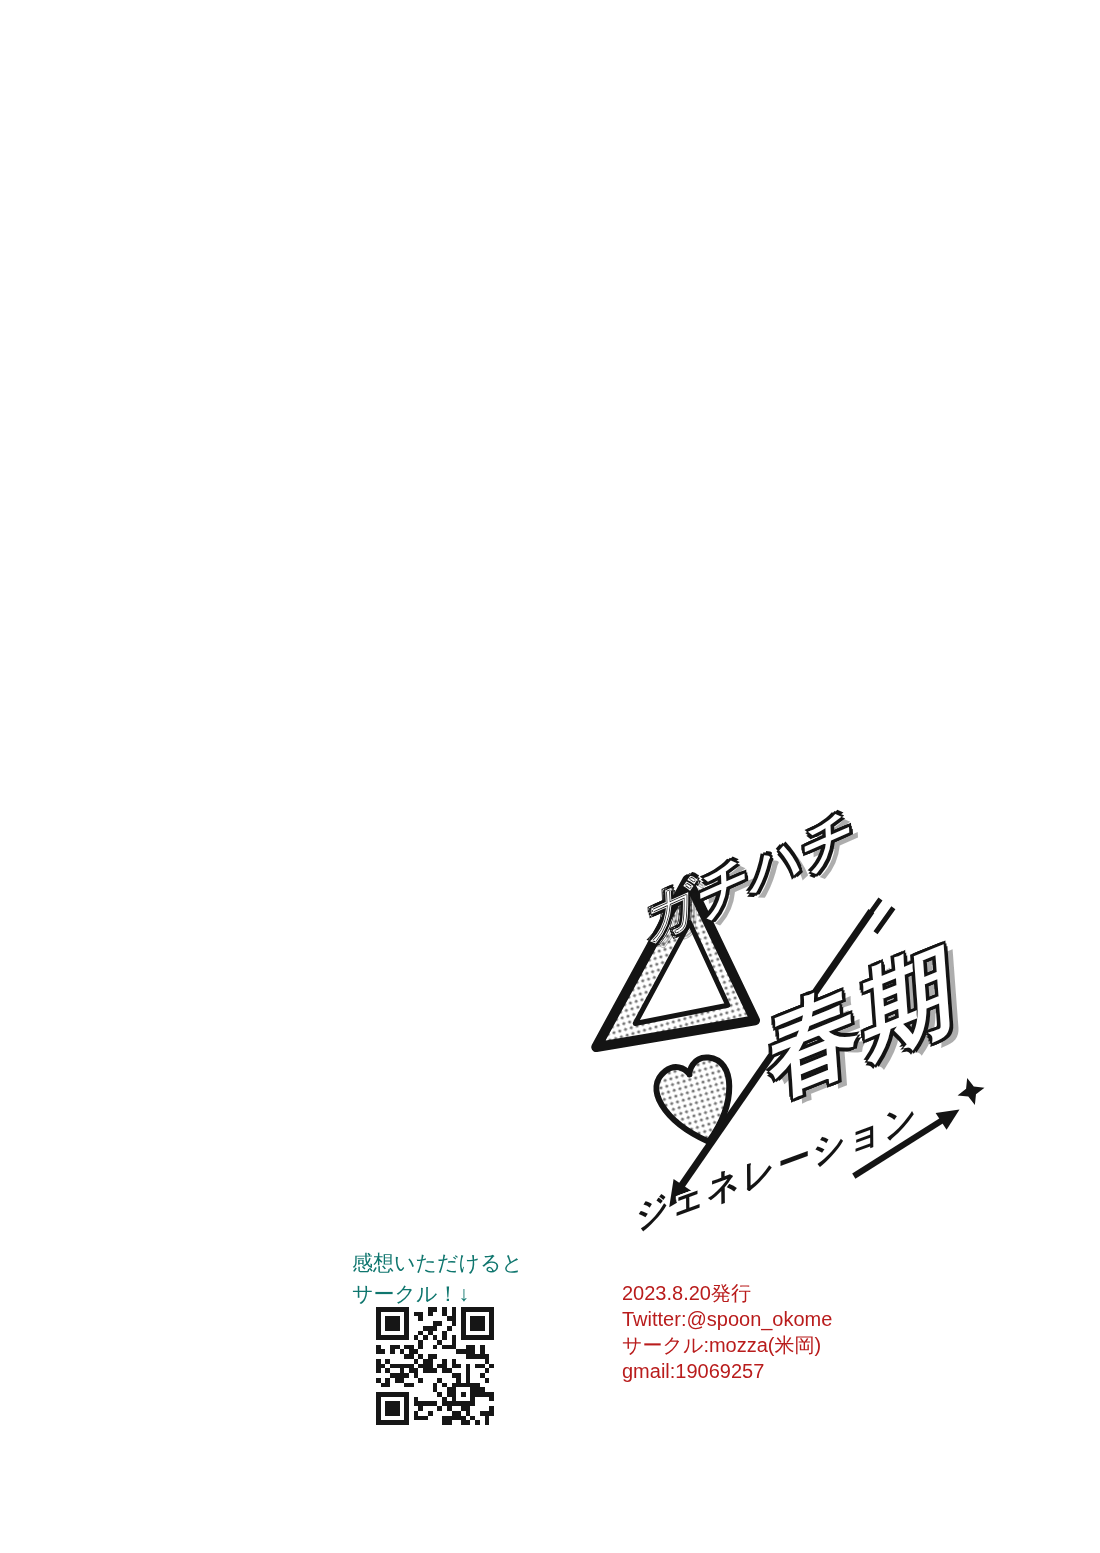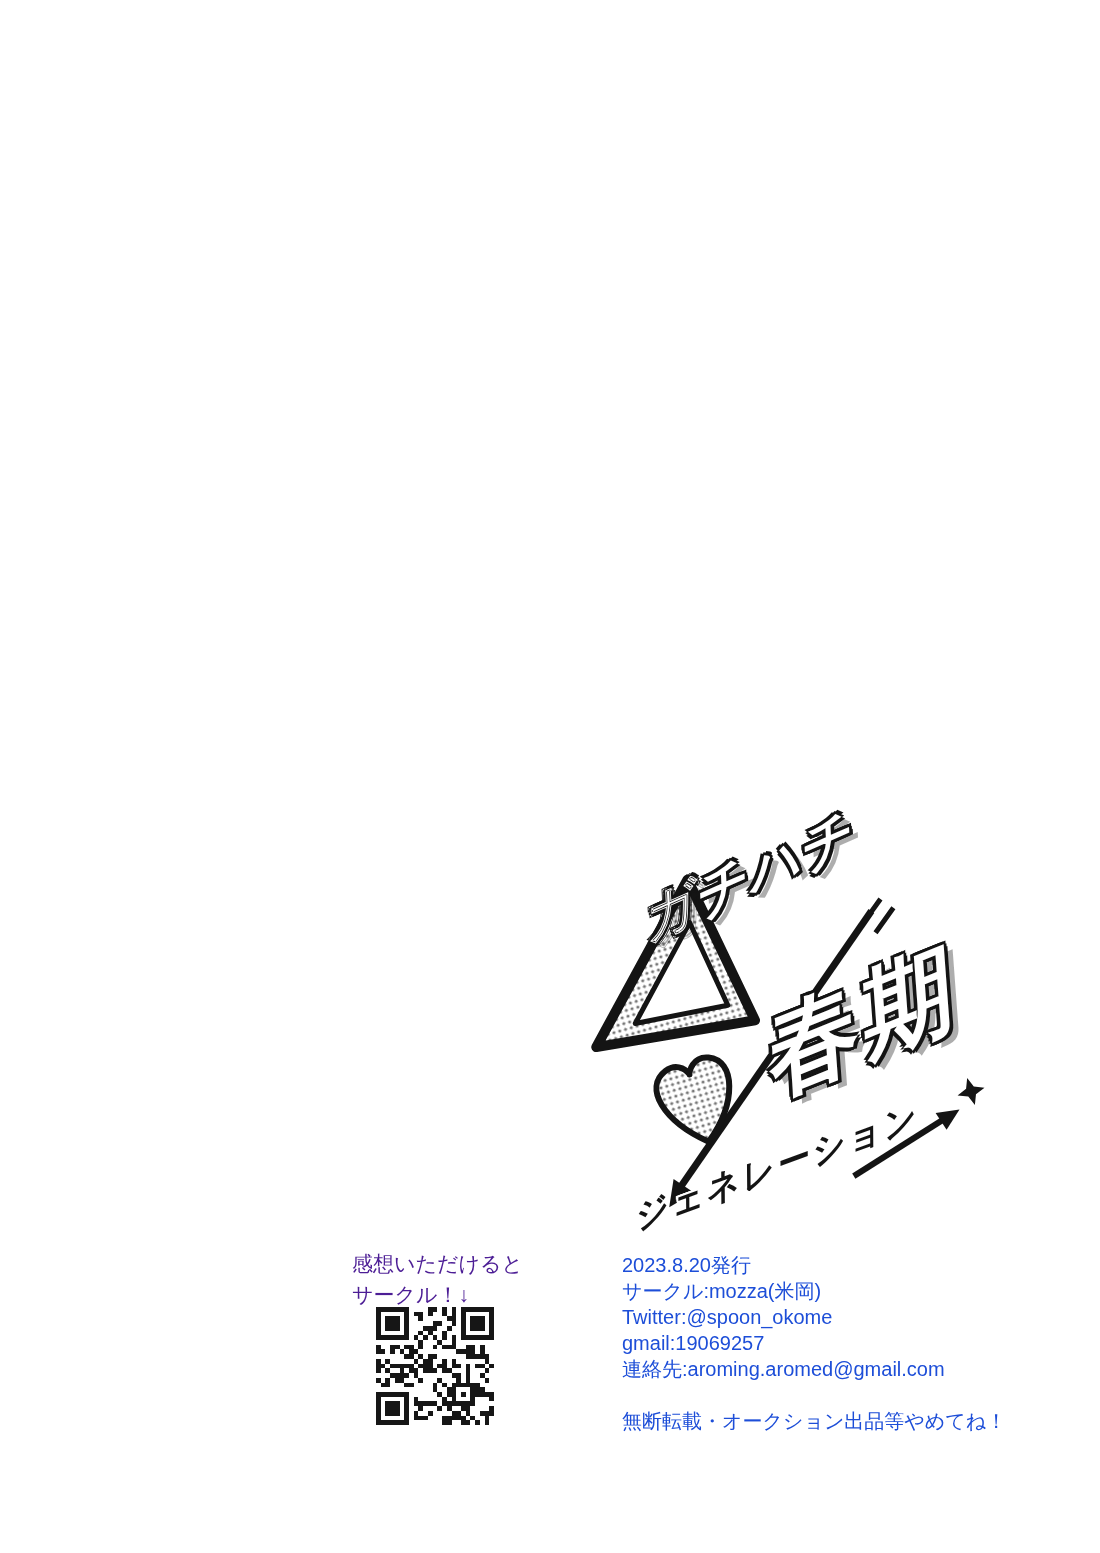--- a/index.html
+++ b/index.html
@@ -39,31 +39,31 @@
     color:#141414; transform:rotate(-4deg) skewX(-6deg);
     text-shadow:
       -2px -2px 0 #fff, 0 -2px 0 #fff, 2px -2px 0 #fff,
       -2px 0 0 #fff, 2px 0 0 #fff,
       -2px 2px 0 #fff, 0 2px 0 #fff, 2px 2px 0 #fff;
   }
 
   
   .feedback {
     position:absolute; left:352px; top:1248px;
-    font-size:21px; line-height:31px; color:#4c1d95;
+    font-size:21px; line-height:31px; color:#0f766e;font-family:Liberation Serif, serif;
   }
   .qr {
     position:absolute; left:376px; top:1305px;
     width:118px; height:122px;
   }
 
   
   .colophon {
-    position:absolute; left:622px; top:1252px;
-    font-size:20px; line-height:26px; color:#1d4ed8;
+    position:absolute; left:622px; top:1280px;
+    font-size:20px; line-height:26px; color:#b91c1c;
   }
   .colophon .line { white-space:nowrap; }
   .notice { margin-top:26px; }
 </style>
 </head>
 <body>
 
 <div class="page">
 
   <div class="logo-wrap">
@@ -399,23 +399,21 @@
         <rect x="15" y="24" width="1" height="1"></rect>
         <rect x="18" y="24" width="1" height="1"></rect>
         <rect x="19" y="24" width="1" height="1"></rect>
         <rect x="21" y="24" width="1" height="1"></rect>
         <rect x="23" y="24" width="1" height="1"></rect>
       </svg></div>
 
   <div class="colophon">
     <div>
         <div class="line">2023.8.20発行</div>
+        <div class="line">Twitter:@spoon_okome</div>
         <div class="line">サークル:mozza(米岡)</div>
-        <div class="line">Twitter:@spoon_okome</div>
         <div class="line">gmail:19069257</div>
-        <div class="line">連絡先:aroming.aromed@gmail.com</div>
       </div>
     <div class="notice">
-        <div class="line">無断転載・オークション出品等やめてね！</div>
       </div>
   </div>
 
 </div>
 
 </body></html>

